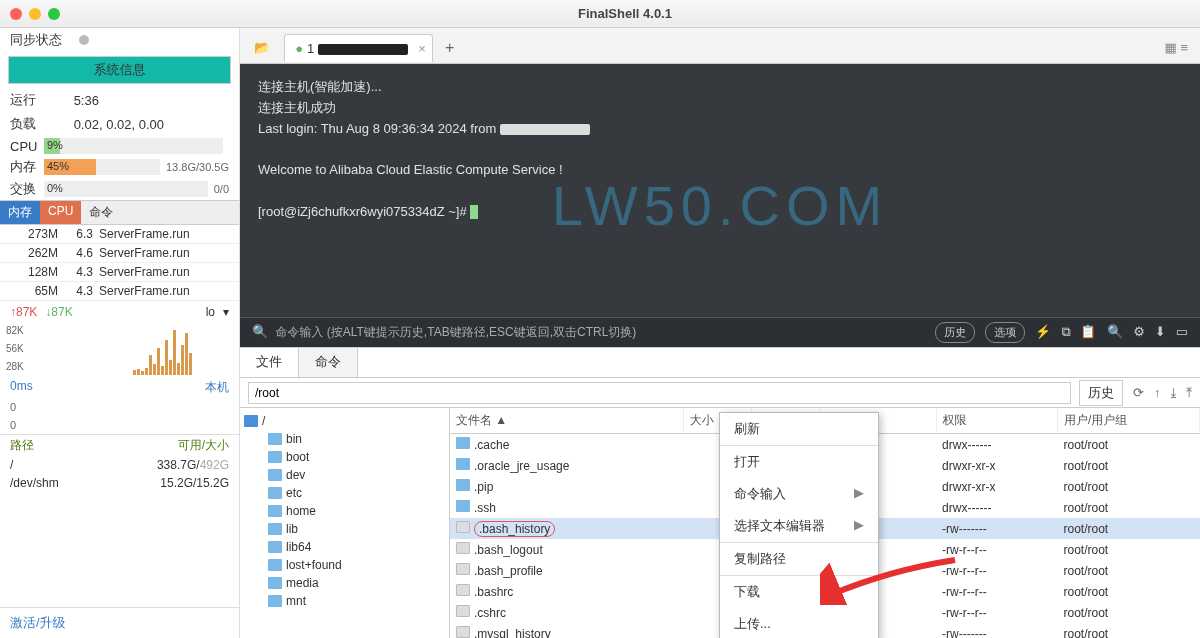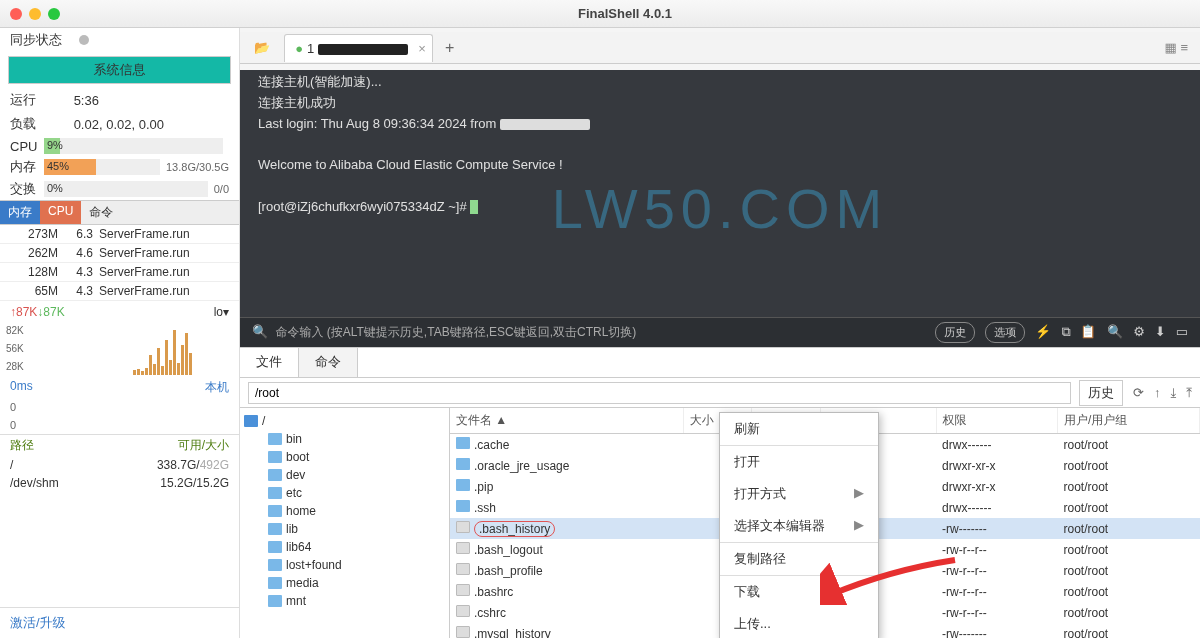--- a/index.html
+++ b/index.html
@@ -24,21 +24,21 @@
 .bar-right{color:#666;font-size:11px;}
 .tab-header{display:flex;background:#eee;border-top:1px solid #ccc;border-bottom:1px solid #ccc;font-size:12px;}
 .tab-header span{padding:3px 8px;}
 .tab-header .mem{background:#3a7bc8;color:#fff;}
 .tab-header .cpu{background:#e0714f;color:#fff;}
 .plist{background:#fff;}
 .plist .prow{display:flex;padding:2px 9px;border-bottom:1px solid #eee;font-size:12px;}
 .prow span:nth-child(1){width:55px;text-align:right;padding-right:6px;}
 .prow span:nth-child(2){width:35px;text-align:right;padding-right:6px;}
 .prow span:nth-child(3){flex:1;overflow:hidden;}
-.net-row{display:flex;padding:4px 10px;align-items:center;gap:0;font-size:12px;}
+.net-row{display:flex;padding:4px 10px;align-items:center;gap:8px;font-size:12px;}
 .up{color:#d9534f}.down{color:#5cb85c}
 .chart{height:50px;position:relative;margin:2px 6px;}
 .chart span{position:absolute;left:0;font-size:10px;color:#666;}
 .bars{position:absolute;right:0;bottom:0;width:100px;height:50px;display:flex;align-items:flex-end;gap:1px;}
 .bars div{width:3px;background:#d99a4c;}
 .ping-row{display:flex;padding:2px 10px;font-size:12px;text-align:center;}
 .local{margin-left:auto;color:#3a7bc8;}
 .grid-hdr{display:flex;padding:2px 10px;font-size:12px;color:#4d7c0f;border-top:1px solid #ddd;}
 .grid-hdr span:first-child{flex:1}
 .disk-row{display:flex;padding:2px 10px;font-size:12px;}
@@ -46,21 +46,21 @@
 .disk-row span:first-child{flex:1}
 .activate{padding:6px 10px;color:#3a7bc8;border-top:1px solid #ddd;margin-top:auto;}
 .right{flex:1;display:flex;flex-direction:column;}
 .tabs{height:32px;background:#f3f3f3;display:flex;align-items:center;border-bottom:1px solid #ccc;margin-top:4px;}
 .folder-icon{color:#4a90d9;margin:0 14px;}
 .tab.active{background:#fff;border:1px solid #ccc;border-bottom:none;padding:6px 24px 6px 10px;position:relative;border-radius:3px 3px 0 0;}
 .tab .dot{color:#5cb85c;margin-right:4px;}
 .tab .close{position:absolute;right:6px;color:#999;}
 .new-tab{margin-left:12px;color:#666;font-size:16px;}
 .view-icons{margin-left:auto;margin-right:12px;color:#888;}
-.terminal{background:#36393e;color:#e0e0e0;padding:2px 18px;font-family:Monaco,Menlo,monospace;font-size:13px;line-height:1.6;flex:1;position:relative;min-height:250px;margin-top:6px;}
+.terminal{background:#36393e;color:#e0e0e0;padding:13px 18px;font-family:Monaco,Menlo,monospace;font-size:13px;line-height:1.6;flex:1;position:relative;min-height:250px;}
 .cursor{display:inline-block;width:8px;height:14px;background:#8fd98f;vertical-align:middle;}
 .watermark{position:absolute;top:50%;left:50%;transform:translate(-50%,-50%);font-size:56px;color:#3a8fb7;font-weight:300;letter-spacing:6px;opacity:.55;}
 .cmd-bar{position:absolute;bottom:0;left:0;right:0;height:30px;background:#2c2f33;display:flex;align-items:center;padding:0 12px;border-top:1px solid #555;}
 .cmd-bar .hint{color:#aaa;font-size:12px;}
 .cmd-btns{margin-left:auto;display:flex;gap:10px;align-items:center;color:#ccc;}
 .cmd-btns .pill{border:1px solid #888;border-radius:10px;padding:1px 8px;font-size:11px;}
 .bolt{color:#8fd98f}
 .file-area{display:flex;flex-direction:column;background:#fff;border-top:1px solid #ccc;}
 .file-tabs{display:flex;border-bottom:1px solid #ccc;height:30px;}
 .file-tabs .ftab{padding:5px 16px;border-right:1px solid #ccc;}
@@ -419,21 +419,21 @@
 </div>
 
 <div class="ctx-menu">
   <div class="item">
       <span>刷新</span>
     </div>
   <div class="item sep">
       <span>打开</span>
     </div>
   <div class="item">
-      <span>打开方式</span>
+      <span>命令输入</span>
       <span class="arrow-sub">▶</span>
     </div>
   <div class="item">
       <span>选择文本编辑器</span>
       <span class="arrow-sub">▶</span>
     </div>
   <div class="item sep">
       <span>复制路径</span>
     </div>
   <div class="item sep">

